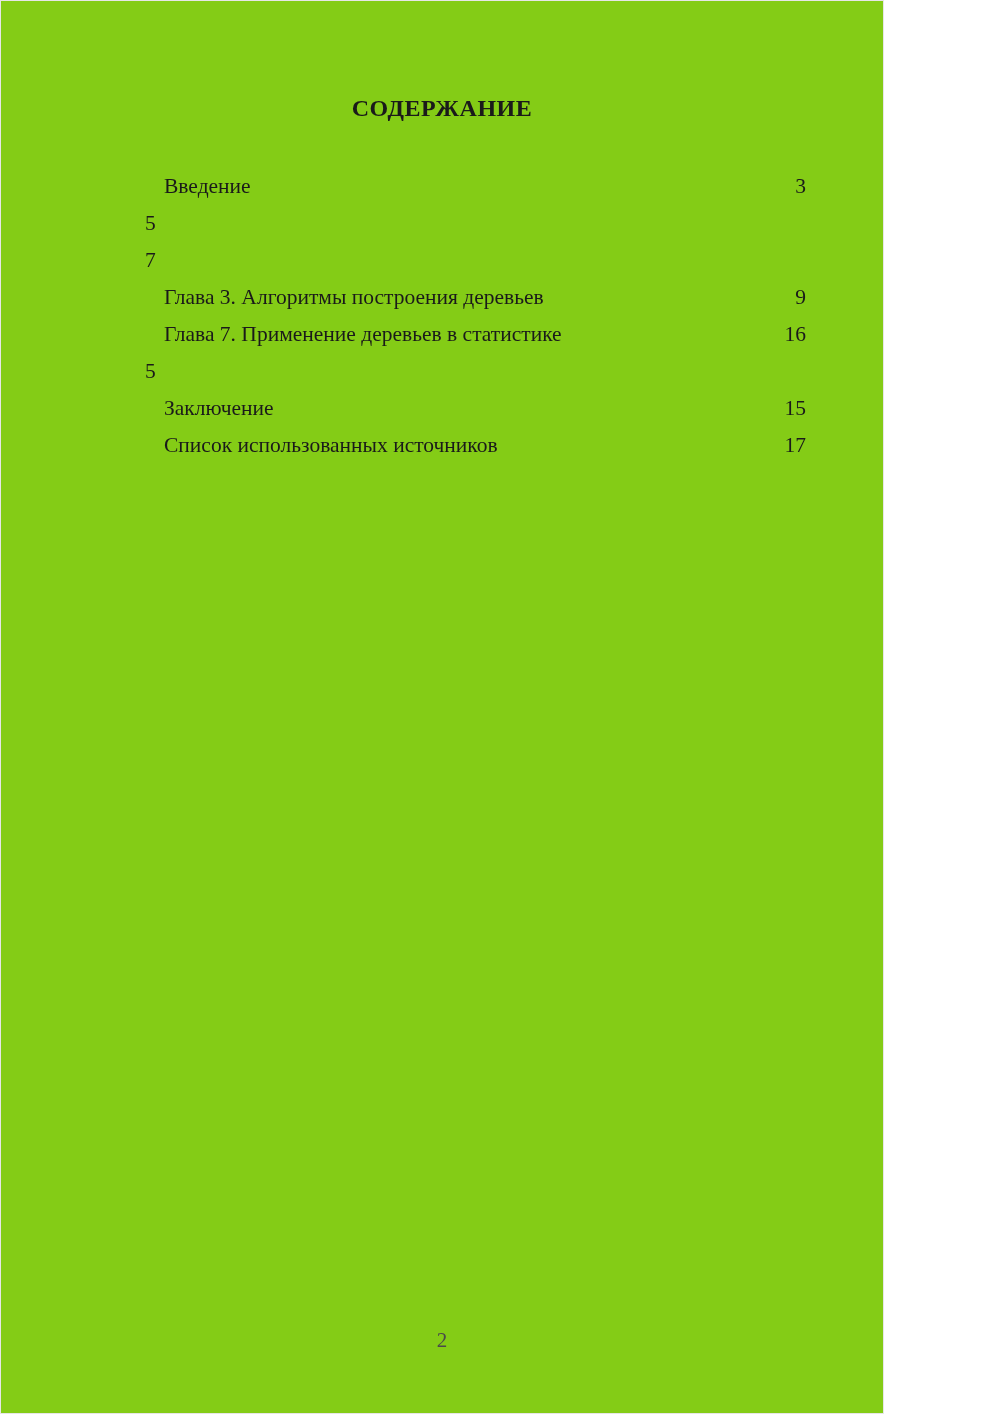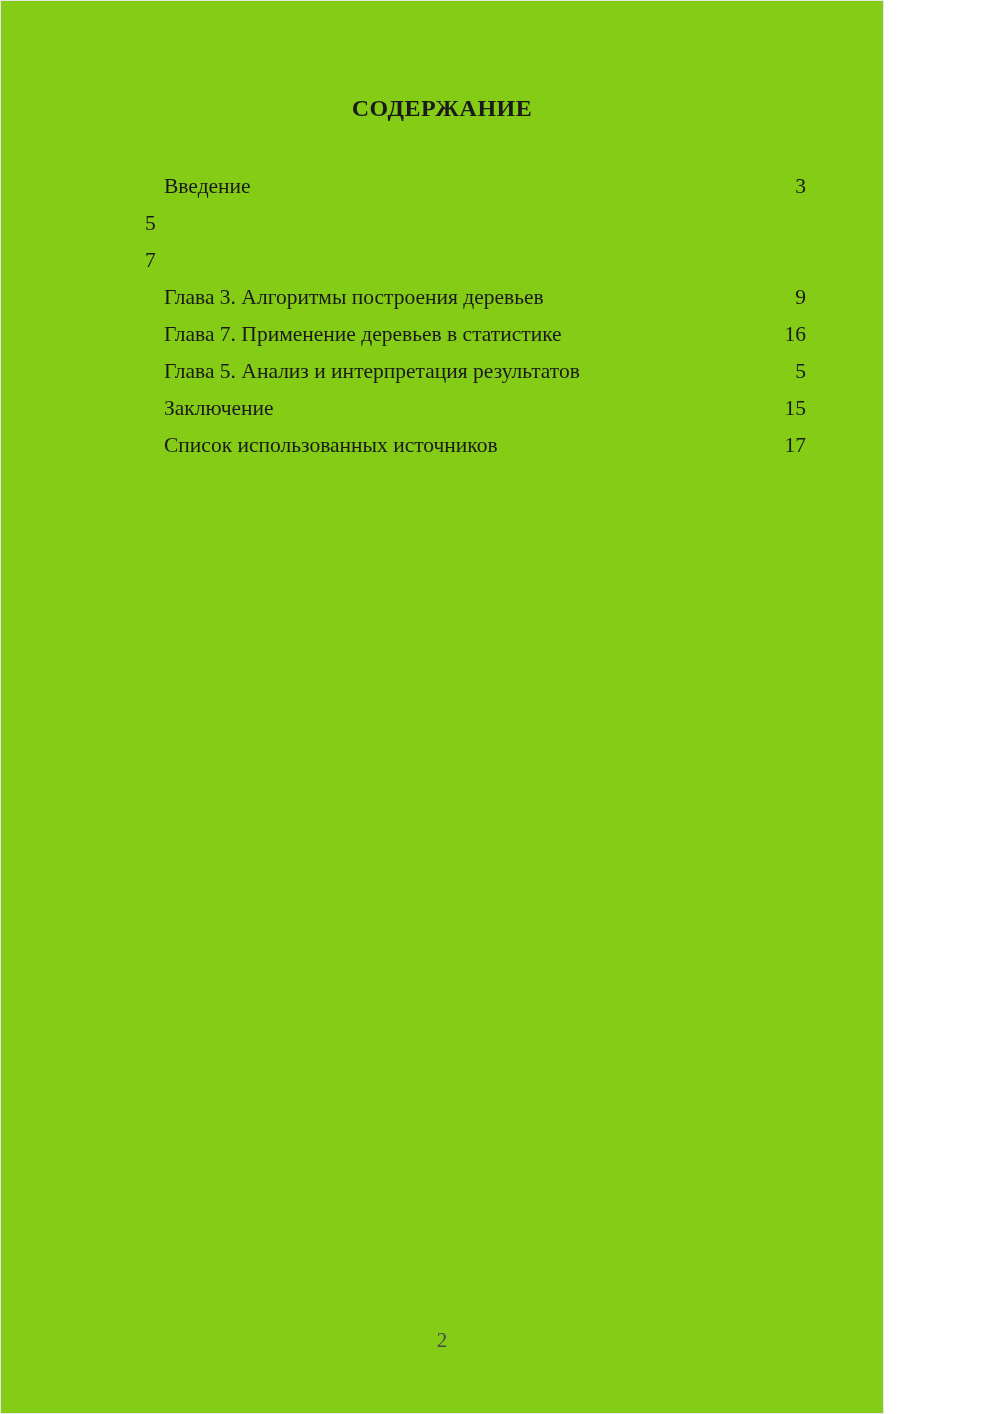--- a/index.html
+++ b/index.html
@@ -94,21 +94,20 @@
       <span class="toc-label">Глава 3. Алгоритмы построения деревьев</span>
       <span class="toc-page">9</span>
     </div>
 
     <div class="toc-row">
       <span class="toc-label">Глава 7. Применение деревьев в статистике</span>
       <span class="toc-page">16</span>
     </div>
 
     <div class="toc-row">
-      <span class="toc-label">Глава 5. Анализ и интерпретация результатов</span>
       <span class="toc-page">5</span>
     </div>
 
     <div class="toc-row">
       <span class="toc-label">Заключение</span>
       <span class="toc-page">15</span>
     </div>
 
     <div class="toc-row">
       <span class="toc-label">Список использованных источников</span>

